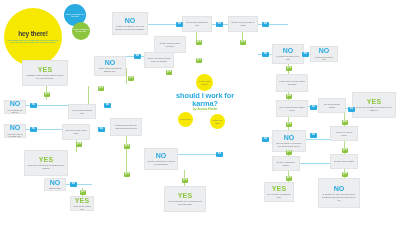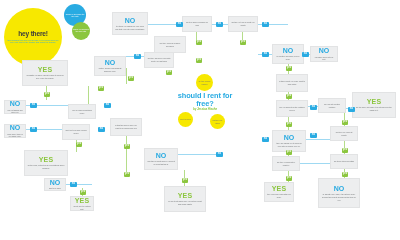--- a/index.html
+++ b/index.html
@@ -80,21 +80,21 @@
   </div>
 
   <div class="node circ blue" style="left:64px;top:4px;width:22px;height:22px;font-size:1.7px;">
     <span>answer no and follow the blue path</span>
   </div>
   <div class="node circ green" style="left:72px;top:22px;width:18px;height:18px;font-size:1.6px;">
     <span>answer yes and follow the green path</span>
   </div>
 
   <div id="hub" style="left:172px;top:92px;width:66px;">
-    <div>should I rent for free?</div>
+    <div>should I work for karma?</div>
     <div class="sub">by Jessica Hische</div>
   </div>
 
   <div id="lines-layer">
       <div class="ln h" style="left: 26px; top: 105px; width: 42px;"></div>
       <div class="ln h" style="left: 26px; top: 129px; width: 36px;"></div>
       <div class="ln h" style="left: 126px; top: 56px; width: 18px;"></div>
       <div class="ln h" style="left: 148px; top: 24px; width: 34px;"></div>
       <div class="ln h" style="left: 212px; top: 24px; width: 16px;"></div>
       <div class="ln h" style="left: 258px; top: 24px; width: 30px;"></div>

